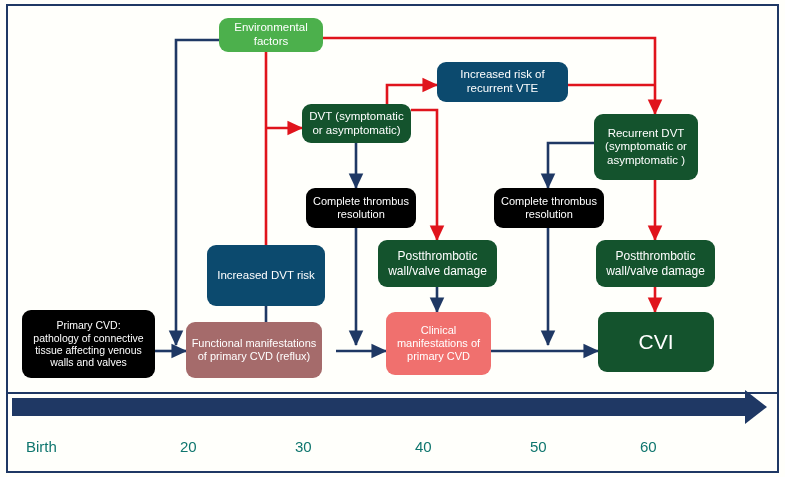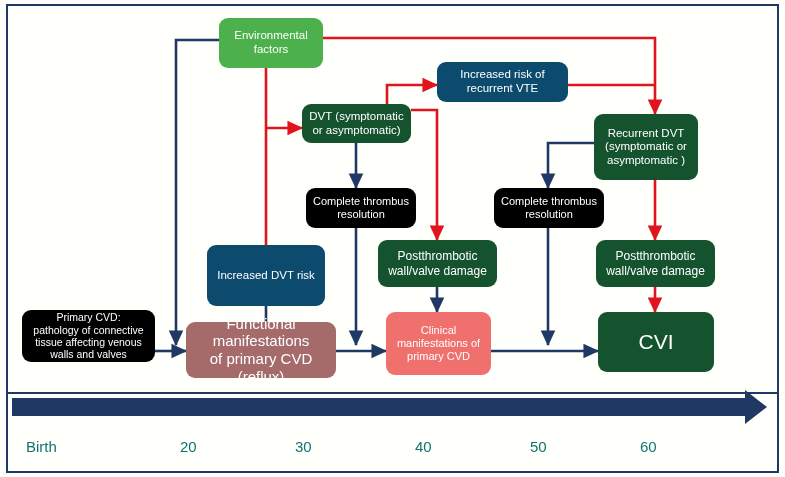--- a/index.html
+++ b/index.html
@@ -129,21 +129,21 @@
       <path d="M437,287 L437,312" marker-end="url(#arrNavy)"></path>
 
       <path d="M594,143 L548,143 L548,188" marker-end="url(#arrNavy)"></path>
 
       <path d="M548,228 L548,345" marker-end="url(#arrNavy)"></path>
 
       <path d="M491,351 L598,351" marker-end="url(#arrNavy)"></path>
     </g>
   </svg>
 
-  <div class="node n-green" style="left:219px;top:18px;width:104px;height:50px;font-size:11.5px;">Environmental
+  <div class="node n-green" style="left:219px;top:18px;width:104px;height:34px;font-size:11.5px;">Environmental
 factors</div>
 
   <div class="node n-orange" style="left:437px;top:62px;width:131px;height:40px;font-size:11.5px;">Increased risk of
 recurrent VTE</div>
 
   <div class="node n-red" style="left:302px;top:104px;width:109px;height:39px;font-size:11.5px;">DVT (symptomatic
 or asymptomatic)</div>
 
   <div class="node n-red" style="left:594px;top:114px;width:104px;height:66px;font-size:11.5px;">Recurrent DVT
 (symptomatic or
@@ -156,26 +156,26 @@
 resolution</div>
 
   <div class="node n-orange" style="left:207px;top:245px;width:118px;height:61px;font-size:11.5px;">Increased DVT risk</div>
 
   <div class="node n-red" style="left:378px;top:240px;width:119px;height:47px;font-size:12px;">Postthrombotic
 wall/valve damage</div>
 
   <div class="node n-red" style="left:596px;top:240px;width:119px;height:47px;font-size:12px;">Postthrombotic
 wall/valve damage</div>
 
-  <div class="node n-navy" style="left:22px;top:310px;width:133px;height:52px;font-size:10.5px;">Primary CVD:
+  <div class="node n-navy" style="left:22px;top:310px;width:133px;height:68px;font-size:10.5px;">Primary CVD:
 pathology of connective
 tissue affecting venous
 walls and valves</div>
 
-  <div class="node n-mauve" style="left:186px;top:322px;width:150px;height:56px;font-size:15px;">Functional manifestations
+  <div class="node n-mauve" style="left:186px;top:322px;width:136px;height:56px;font-size:11px;">Functional manifestations
 of primary CVD (reflux)</div>
 
   <div class="node n-salmon" style="left:386px;top:312px;width:105px;height:63px;font-size:11px;">Clinical
 manifestations of
 primary CVD</div>
 
   <div class="node n-cvi" style="left:598px;top:312px;width:116px;height:60px;font-size:21px;">CVI</div>
 
   <div class="tl-sep"></div>
   <div class="tl-track"></div>

